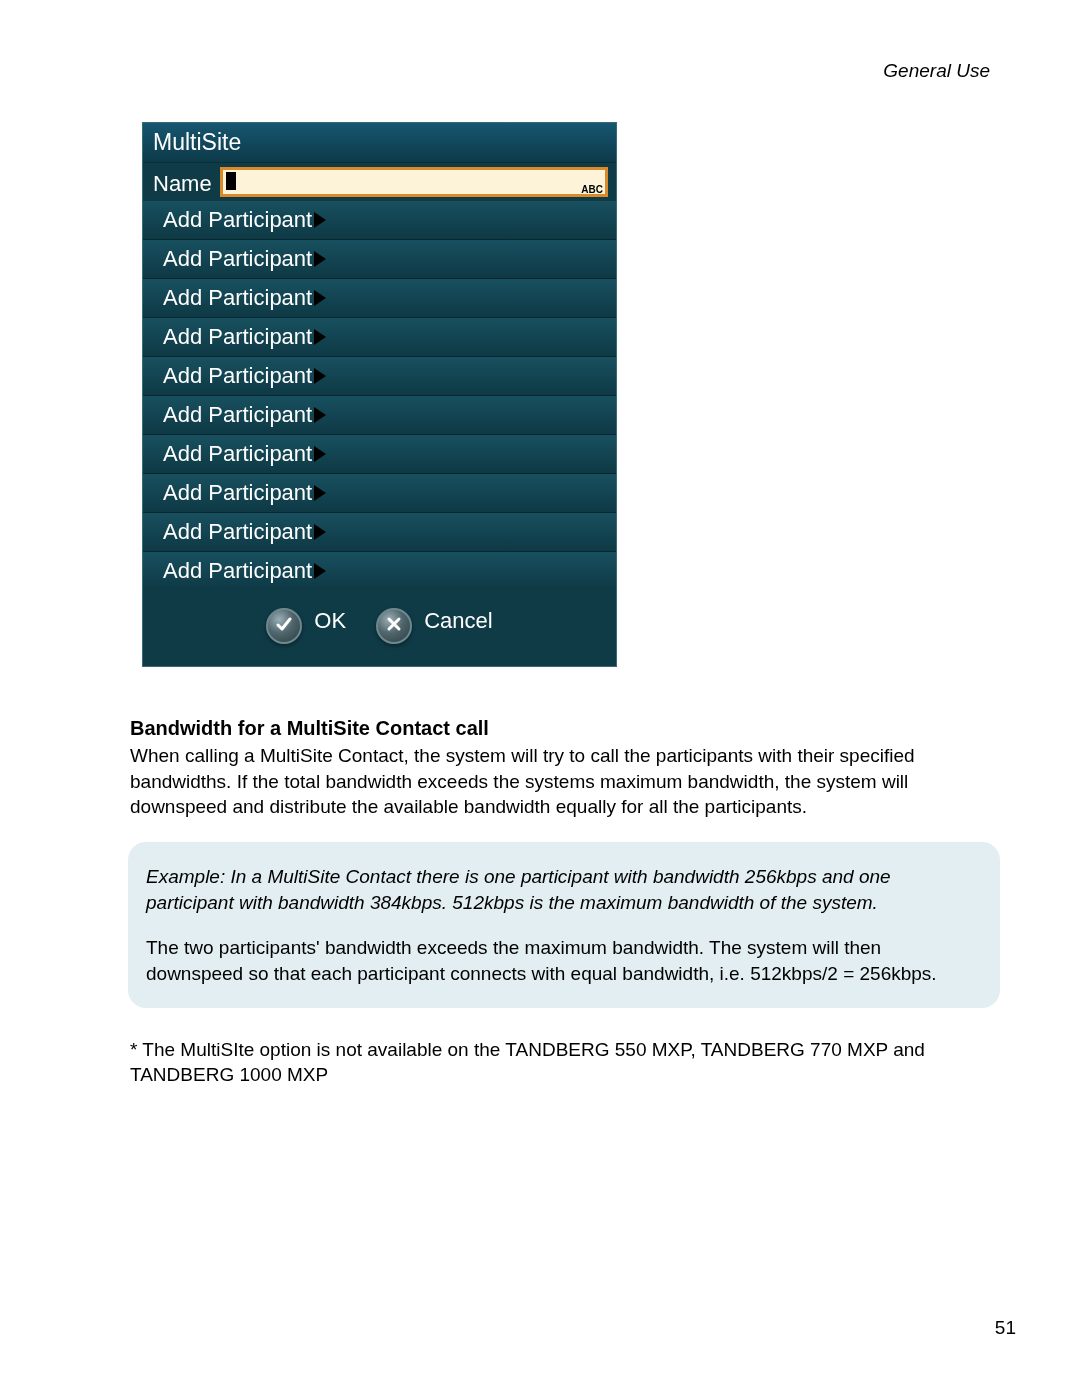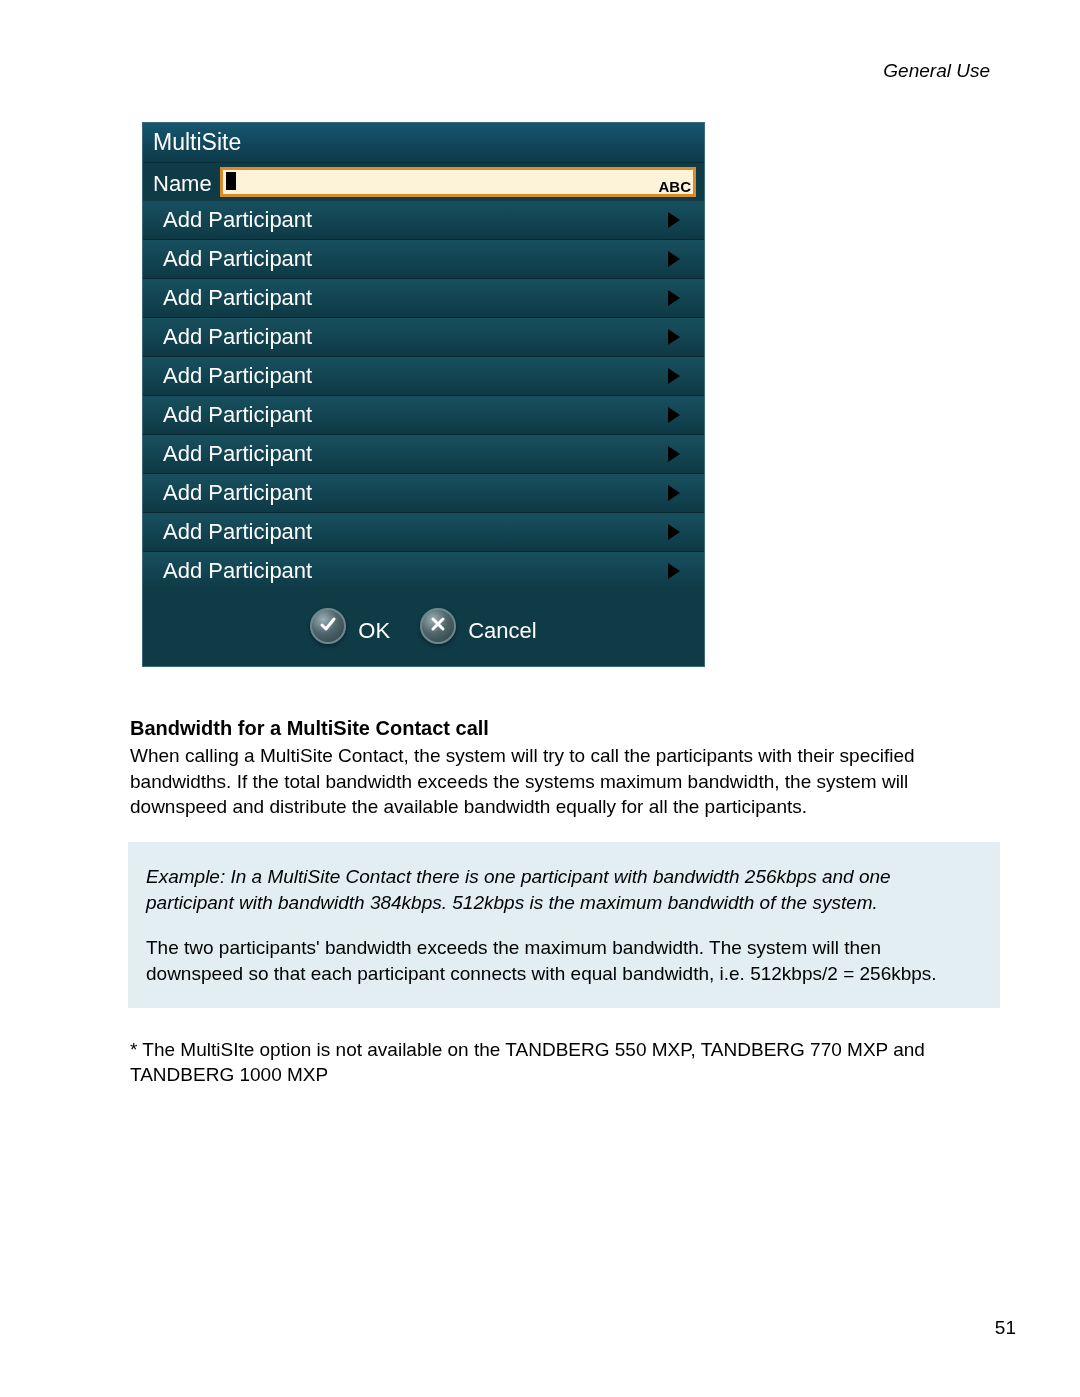--- a/index.html
+++ b/index.html
@@ -15,21 +15,21 @@
   }
   .header-text {
     text-align: right;
     font-size: 19px;
     color: #000;
     margin-bottom: 40px;
     padding-right: 10px;
     font-style: italic;
   }
   .dialog {
-    width: 563px;
+    width: 475px;
     background: #0f3b47;
     border: 1px solid #3a6a78;
     margin-left: 12px;
     margin-bottom: 50px;
   }
   .dialog-title {
     background: linear-gradient(to bottom, #165670, #0d3a49);
     color: #ffffff;
     font-size: 23px;
     padding: 6px 10px 6px 10px;
@@ -64,44 +64,44 @@
     left: 6px;
     top: 5px;
     width: 10px;
     height: 18px;
     background: #000;
   }
   .abc-badge {
     position: absolute;
     right: 5px;
     bottom: 2px;
-    font-size: 15px;
+    font-size: 10px;
     font-weight: bold;
     color: #000;
     font-family: Arial, sans-serif;
   }
   .participant-list {
     padding: 0 0 0 0;
   }
   .participant-row {
     display: flex;
     align-items: center;
-    justify-content: space-between;
+    justify-content: flex-start;
     padding: 6px 22px 6px 20px;
     border-bottom: 1px solid #072830;
     background: linear-gradient(to bottom, #18505f 0%, #0e3945 100%);
     color: #fff;
     font-size: 22px;
   }
   .participant-row:last-child { border-bottom: none; }
   .arrow-icon svg { display: block; }
   .button-bar {
     display: flex;
     justify-content: center;
-    align-items: flex-end;
+    align-items: flex-start;
     gap: 12px;
     padding: 18px 0 22px 0;
     background: #0f3b47;
   }
   .circ-btn {
     width: 36px;
     height: 36px;
     border-radius: 50%;
     background: radial-gradient(circle at 35% 30%, #9ab0b6 0%, #50666c 45%, #2a3c41 100%);
     border: 2px solid #6e888f;
@@ -125,20 +125,21 @@
   .body-text {
     font-size: 19px;
     line-height: 1.35;
     margin-bottom: 22px;
   }
   .example-box {
     background: #e2eef1;
     padding: 22px 18px 22px 18px;
     margin-left: -2px;
     margin-bottom: 30px;
+    border-radius: 18px;
   }
   .example-italic {
     font-style: italic;
     font-size: 19px;
     line-height: 1.35;
     margin-bottom: 20px;
   }
   .example-body {
     font-size: 19px;
     line-height: 1.35;

